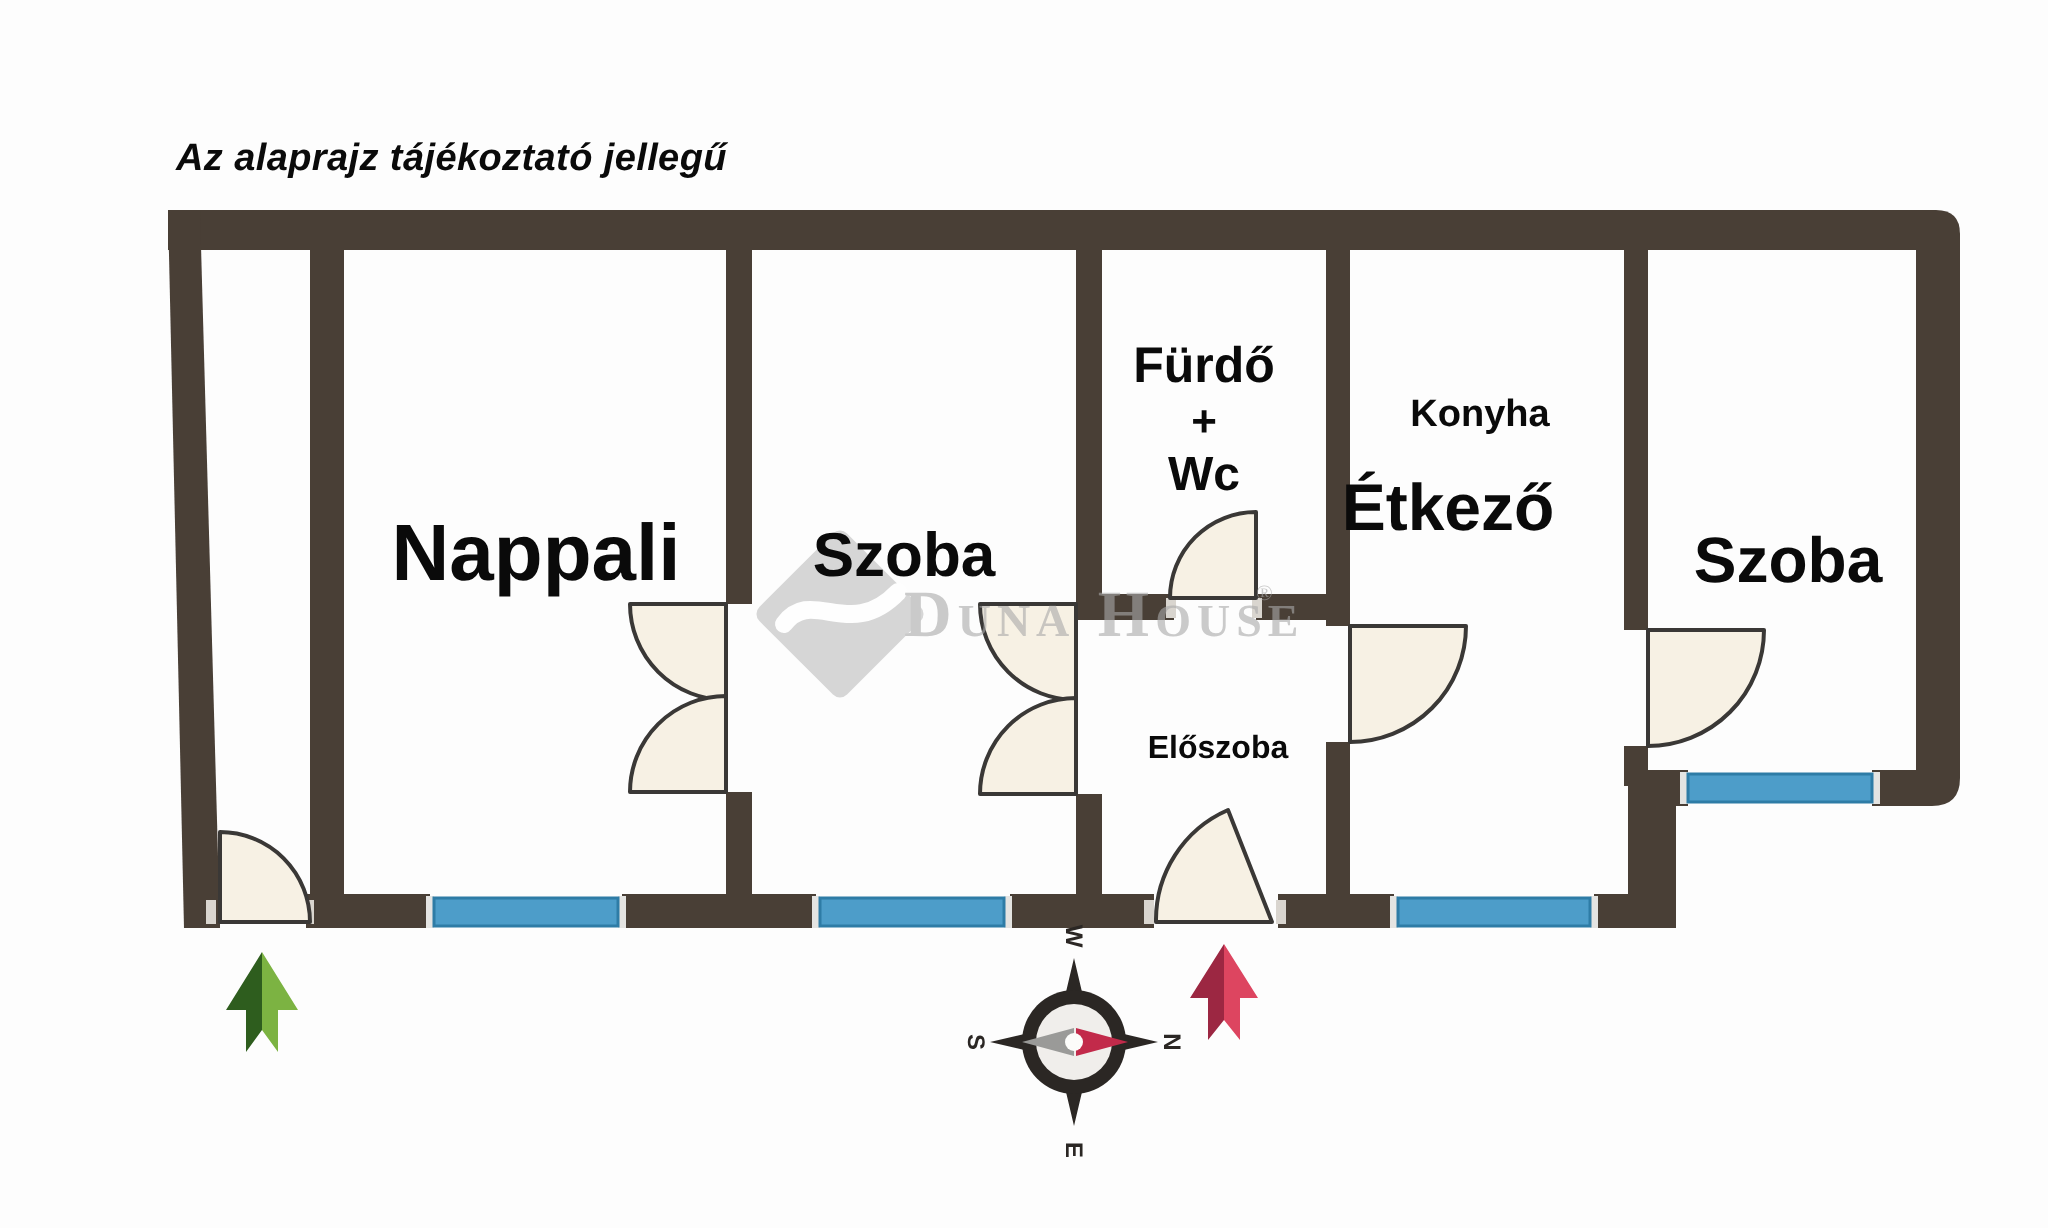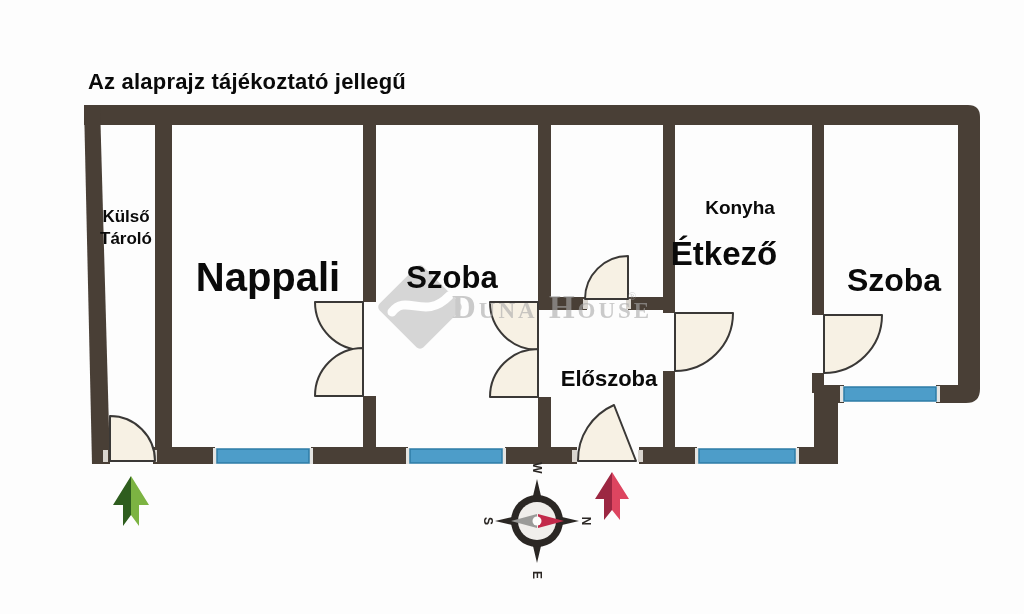--- a/index.html
+++ b/index.html
@@ -1,30 +1,30 @@
 <!DOCTYPE html>
 <html><head>
 <meta charset="utf-8">
 <style>
   html,body{margin:0;padding:0;background:#ffffff;}
   .plan{position:relative;width:1024px;height:614px;background:#fdfdfd;overflow:hidden;
         font-family:"Liberation Sans", sans-serif;}
   .plan svg{position:absolute;left:0;top:0;}
   .lbl{position:absolute;font-weight:bold;color:#0a0a0a;text-align:center;line-height:1.05;}
-  #lbl-title{left:88px;top:70px;font-size:22px;text-align:right;letter-spacing:.2px;}
+  #lbl-title{left:88px;top:70px;font-size:19px;text-align:right;letter-spacing:.2px;font-style:italic;}
   #lbl-kulso{left:84px;top:206px;width:84px;font-size:17px;line-height:22px;}
   #lbl-nappali{left:176px;top:256px;width:184px;font-size:40px;}
   #lbl-szoba1{left:395px;top:262px;width:114px;font-size:31px;}
   #lbl-furdo{left:552px;top:168px;width:100px;}
   #lbl-furdo .l1{font-size:25px;line-height:30px;}
   #lbl-furdo .l2{font-size:22px;line-height:26px;}
   #lbl-furdo .l3{font-size:24px;line-height:28px;}
   #lbl-konyha1{left:680px;top:198px;width:120px;font-size:19px;}
   #lbl-konyha2{left:664px;top:237px;width:120px;font-size:33px;}
-  #lbl-eloszoba{left:552px;top:367px;width:114px;font-size:22px;}
+  #lbl-eloszoba{left:552px;top:367px;width:114px;font-size:16px;}
   #lbl-szoba2{left:834px;top:264px;width:120px;font-size:32px;}
   .wm-text{font-family:"Liberation Serif", serif;font-variant:small-caps;
            font-size:33px;letter-spacing:3px;font-weight:bold;}
   .wm-reg{font-family:"Liberation Serif", serif;font-size:11px;}
   .compass-letter{font-family:"Liberation Sans", sans-serif;font-size:12px;font-weight:bold;}
 </style>
 </head>
 <body>
 
 <div class="plan">
@@ -123,29 +123,30 @@
         <rect x="-31" y="-31" width="62" height="62" rx="5" fill="#BDBDBD"></rect>
       </g>
       <path d="M392,312 C406,293 425,321 449,296" stroke="#ffffff" stroke-width="9" fill="none" stroke-linecap="round"></path>
       <text class="wm-text" x="452" y="318" fill="#A9A9A9">Duna House</text>
       <text class="wm-reg" x="628" y="300" fill="#A9A9A9">®</text>
     </g>
   </svg>
 
   <div class="lbl" id="lbl-title">Az alaprajz tájékoztató jellegű</div>
 
-  <div class="lbl" id="lbl-kulso">
-    <div>Külső</div>
-    <div>Tároló</div>
-  </div>
 
   <div class="lbl" id="lbl-nappali">Nappali</div>
 
   <div class="lbl" id="lbl-szoba1">Szoba</div>
 
+  <div class="lbl" id="lbl-furdo">
+    <div class="l1">Fürdő</div>
+    <div class="l2">+</div>
+    <div class="l3">Wc</div>
+  </div>
 
   <div class="lbl" id="lbl-konyha1">Konyha</div>
   <div class="lbl" id="lbl-konyha2">Étkező</div>
 
   <div class="lbl" id="lbl-eloszoba">Előszoba</div>
 
   <div class="lbl" id="lbl-szoba2">Szoba</div>
 
 </div>
 

